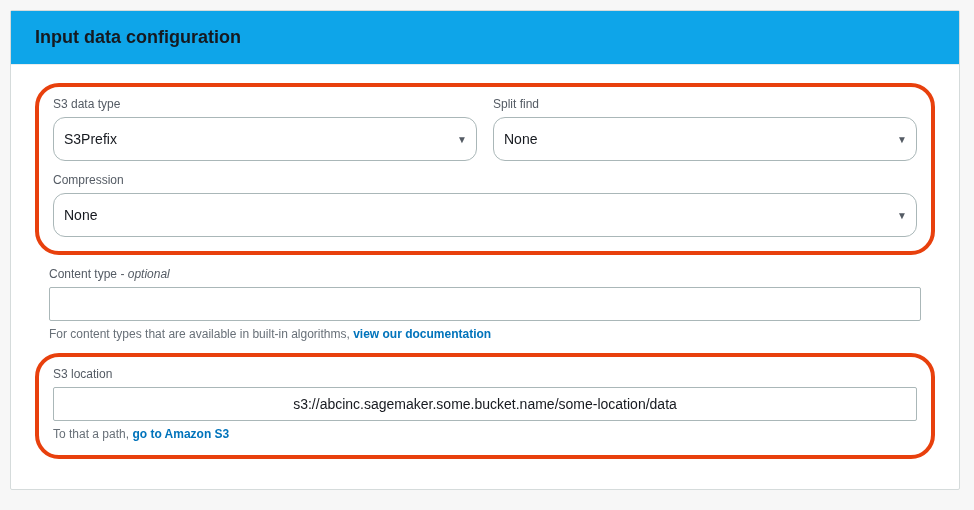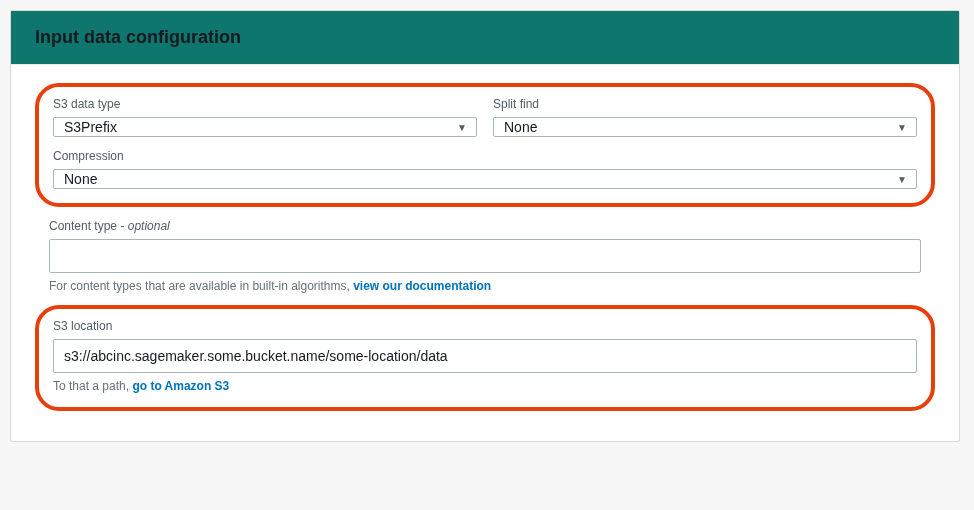--- a/index.html
+++ b/index.html
@@ -17,21 +17,21 @@
     .panel {
       background: #fff;
       border: 1px solid #d5dbdb;
       border-radius: 2px;
       width: 950px;
       max-width: 100%;
     }
     .panel-header {
       padding: 16px 24px;
       border-bottom: 1px solid #eaeded;
-      background: #0f766e;
+      background: #0ea5e9;
     }
     .panel-header h2 {
       font-size: 18px;
       font-weight: 700;
       color: #16191f;
     }
     .panel-body {
       padding: 18px 24px 18px 24px;
     }
     .highlight-group {
@@ -63,24 +63,24 @@
     .field-label .optional {
       font-style: italic;
       font-weight: normal;
     }
     .select-wrap {
       position: relative;
       width: 100%;
     }
     .select {
       width: 100%;
-      height: 20px;
+      height: 44px;
       line-height: 32px;
       border: 1px solid #aab7b8;
-      border-radius: 2px;
+      border-radius: 12px;
       background: #fff;
       padding: 0 30px 0 10px;
       font-size: 14px;
       color: #16191f;
       cursor: pointer;
       display: flex;
       align-items: center;
     }
     .select-caret {
       position: absolute;
@@ -93,20 +93,21 @@
     }
     .text-input {
       width: 100%;
       height: 34px;
       border: 1px solid #aab7b8;
       border-radius: 2px;
       background: #fff;
       padding: 0 10px;
       font-size: 14px;
       color: #16191f;
+      text-align: center;
     }
     .helper-text {
       font-size: 12px;
       color: #687078;
       margin-top: 6px;
     }
     .helper-text a {
       color: #0073bb;
       text-decoration: none;
       font-weight: 700;

